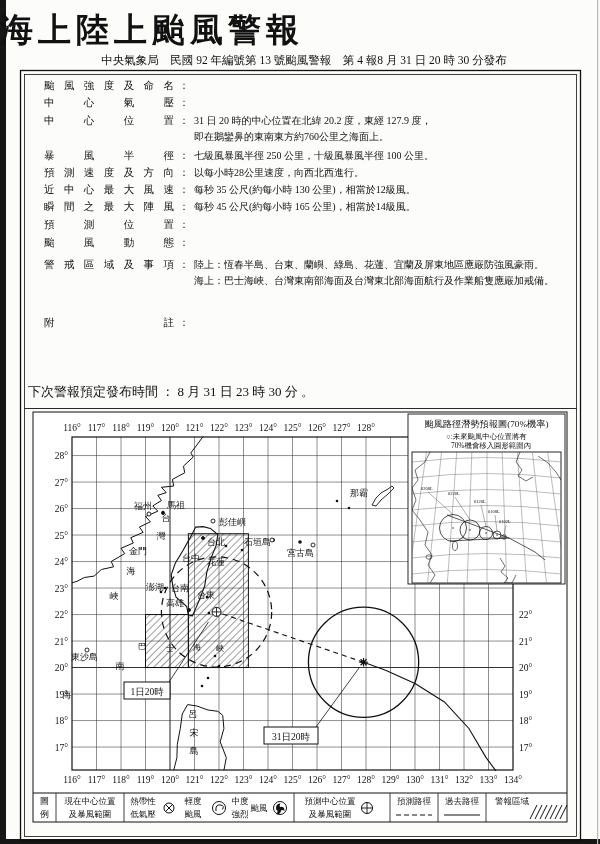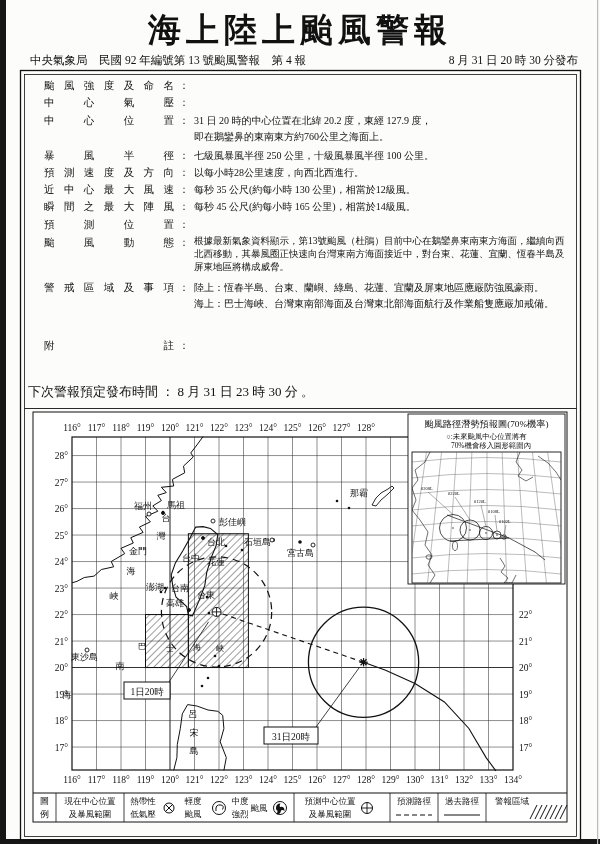--- a/index.html
+++ b/index.html
@@ -1,23 +1,23 @@
 <!DOCTYPE html>
 <html><head>
 <meta charset="utf-8">
 <style>
   html,body{margin:0;padding:0}
   body{width:600px;height:844px;position:relative;background:#fcfcfa;
        font-family:"Liberation Serif","DejaVu Serif",serif;color:#111;overflow:hidden}
   svg text{font-family:"Liberation Serif","DejaVu Serif",serif;fill:#111}
   #gfx{position:absolute;left:0;top:0}
-  .title{position:absolute;top:8px;left:0;width:100%;text-align:center;
+  .title{position:absolute;top:8px;left:0;width:100%;text-align:left;
          font-size:33px;font-weight:bold;letter-spacing:5px;white-space:nowrap}
   .hdr{position:absolute;top:53px;left:30px;width:548px;display:flex;
-       justify-content:space-between;font-size:11.5px;white-space:nowrap}
+       justify-content:center;font-size:11.5px;white-space:nowrap}
   #rows{position:absolute;top:76px;left:44px;width:522px}
   .row{display:flex;align-items:flex-start}
   .lbl{flex:0 0 130px;display:inline-flex;justify-content:space-between;
        font-size:10.5px;line-height:16px;white-space:nowrap}
   .colon{flex:0 0 20px;text-align:center;font-size:10.5px;line-height:16px}
   .val{flex:1;font-size:10px;line-height:16px;white-space:nowrap}
   .val.tight{font-size:9.5px;line-height:13px;white-space:normal}
   .nb{position:absolute;left:28px;top:383px;font-size:13px;white-space:nowrap}
   .note{position:absolute;left:27px;top:864px;font-size:10px;white-space:nowrap}
 </style>
@@ -432,23 +432,20 @@
       <span class="colon">：</span>
     </div>
     <div class="row" style="margin-top: 2px;">
       <span class="lbl">
         <span>颱</span>
         <span>風</span>
         <span>動</span>
         <span>態</span>
       </span>
       <span class="colon">：</span>
-      <div class="val tight">
-        <div>根據最新氣象資料顯示，第13號颱風（杜鵑）目前中心在鵝鑾鼻東南東方海面，繼續向西北西移動，其暴風圈正快速向台灣東南方海面接近中，對台東、花蓮、宜蘭、恆春半島及屏東地區將構成威脅。</div>
-      </div>
     </div>
     <div class="row" style="margin-top: 6px;">
       <span class="lbl">
         <span>警</span>
         <span>戒</span>
         <span>區</span>
         <span>域</span>
         <span>及</span>
         <span>事</span>
         <span>項</span>

